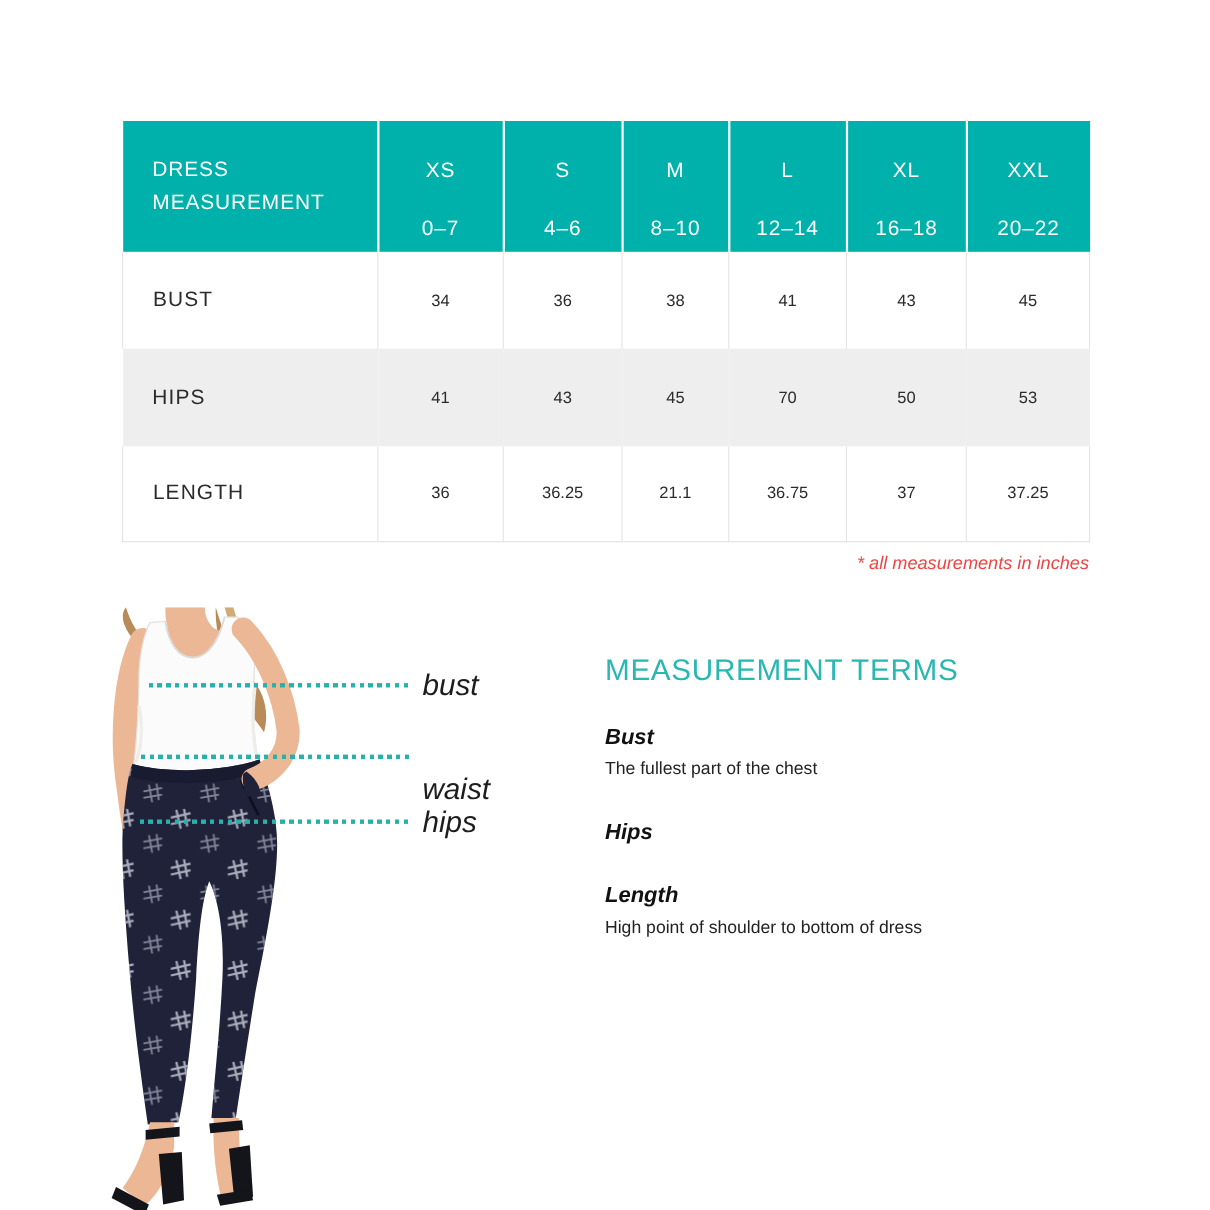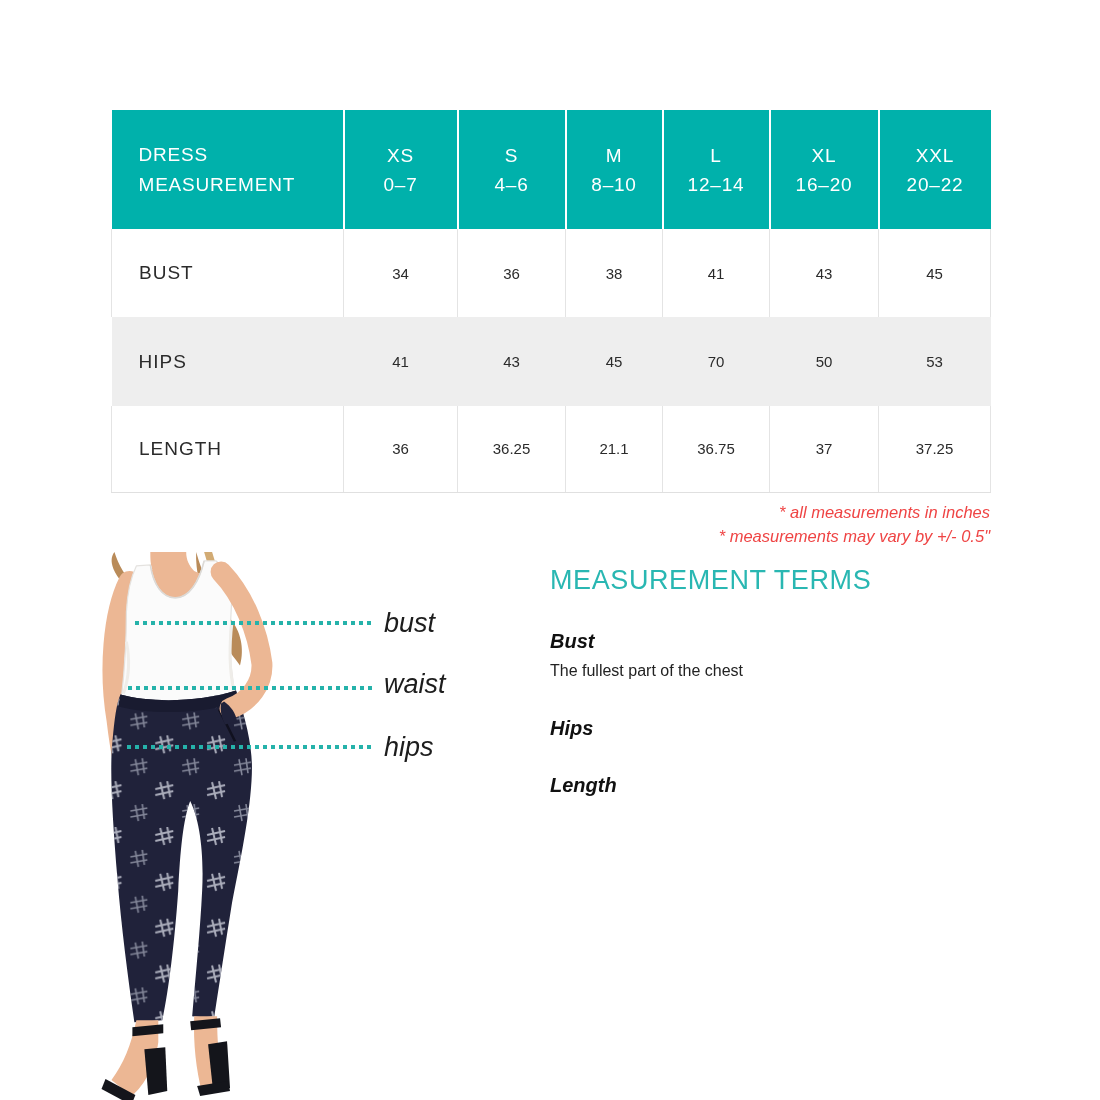--- a/index.html
+++ b/index.html
@@ -36,21 +36,21 @@
   thead th + th { border-left: 2px solid #ffffff; }
   th.corner { text-align: left; }
   th.corner .corner-label {
     display: inline-block;
     max-width: 165px;
     margin-left: 27px;
     line-height: 30px;
     text-align: left;
   }
   th.size-col { text-align: center; }
-  th.size-col .size-name, th.size-col .size-range { display: block; line-height: 29px; }
+  th.size-col .size-name, th.size-col .size-range { display: block; line-height: 29px; margin-top: 24px; }
 
   tbody td { background: #ffffff; color: #2b2b2b; font-size: 15px; }
   tbody tr.row-white td { border-left: 1px solid #e4e4e4; }
   tbody tr.row-white td:last-child { border-right: 1px solid #e4e4e4; }
   tbody tr.row-shaded td { background: #eeeeee; border: none; }
   tbody tr.row-last td { border-bottom: 1px solid #e0e0e0; }
   tbody tr.h88 td { height: 88px; }
   tbody tr.h89 td { height: 89px; }
   tbody tr.h86 td { height: 86px; }
   td.row-label { text-align: left; padding-left: 27px; letter-spacing: 1px; font-size: 19px; }
@@ -88,28 +88,28 @@
   .line-hips  { left: 127px; top: 745px; width: 246px; }
 
   .measure-label {
     position: absolute;
     left: 384px;
     font-style: italic;
     font-size: 27px;
     color: #1d1d1d;
   }
   .label-bust  { top: 608px; }
-  .label-waist { top: 669px; }
+  .label-waist { top: 702px; }
   .label-hips  { top: 732px; }
 
   
   .terms {
     position: absolute;
     left: 550px;
-    top: 565px;
+    top: 594px;
     width: 430px;
   }
   .terms-title {
     color: #29b7b2;
     font-size: 27px;
     letter-spacing: 0.6px;
     margin-bottom: 30px;
   }
   .term-group { margin-bottom: 27px; }
   .term-name {
@@ -156,21 +156,21 @@
         <th class="size-col">
           <span class="size-name">M</span>
           <span class="size-range">8–10</span>
         </th>
         <th class="size-col">
           <span class="size-name">L</span>
           <span class="size-range">12–14</span>
         </th>
         <th class="size-col">
           <span class="size-name">XL</span>
-          <span class="size-range">16–20</span>
+          <span class="size-range">16–18</span>
         </th>
         <th class="size-col">
           <span class="size-name">XXL</span>
           <span class="size-range">20–22</span>
         </th>
       </tr>
     </thead>
     <tbody>
       <tr class="row-white h88">
         <td class="row-label">BUST</td>
@@ -197,21 +197,20 @@
         <td class="val">21.1</td>
         <td class="val">36.75</td>
         <td class="val">37</td>
         <td class="val">37.25</td>
       </tr>
     </tbody>
   </table>
 
   <div class="footnotes">
     <div>* all measurements in inches</div>
-    <div>* measurements may vary by +/- 0.5"</div>
   </div>
 
   <div class="figure-wrap">
     <svg width="280" height="553" viewBox="0 0 280 555" xmlns="http://www.w3.org/2000/svg">
       <defs>
         <pattern id="ikat" width="52" height="46" patternUnits="userSpaceOnUse">
           <g stroke="#cdd0db" stroke-width="2" opacity="0.8" fill="none">
             <path d="M 3,8 L 21,4"></path>
             <path d="M 3,14 L 21,10"></path>
             <path d="M 8,1 L 12,18"></path>
@@ -283,16 +282,17 @@
       <div class="term-name">Bust</div>
       <div class="term-def">The fullest part of the chest</div>
     </div>
 
     <div class="term-group">
       <div class="term-name">Hips</div>
     </div>
 
     <div class="term-group">
       <div class="term-name">Length</div>
+      <div class="term-def">High point of shoulder to bottom of dress</div>
     </div>
   </div>
 
 </div>
 
 </body></html>

